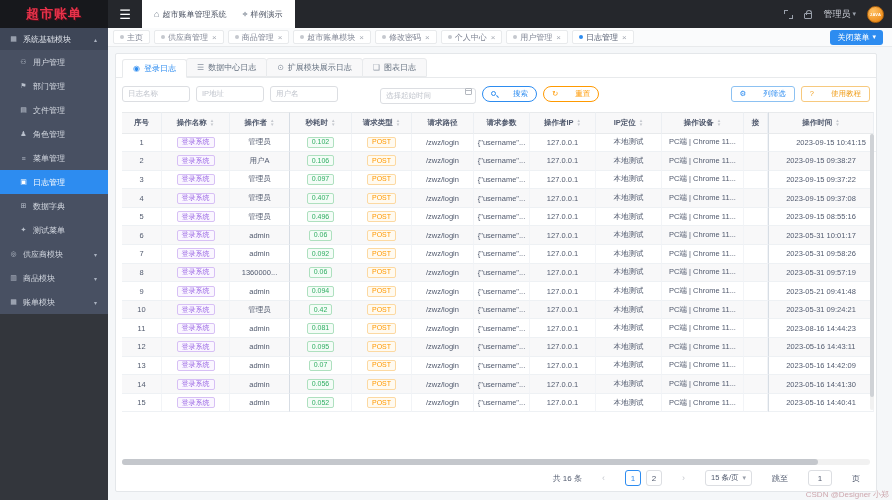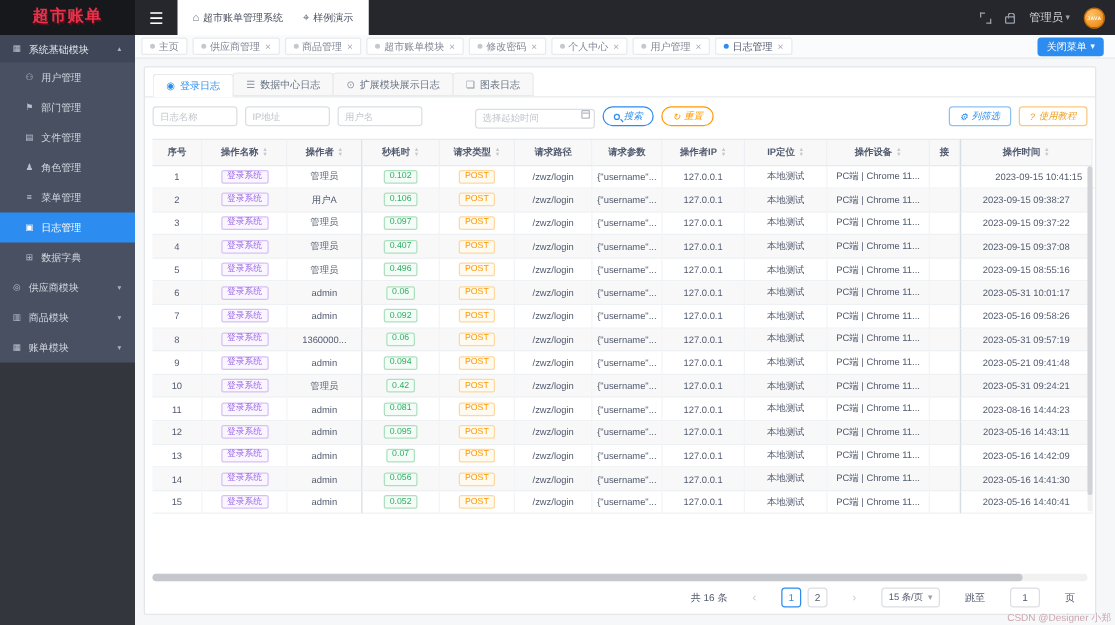--- a/index.html
+++ b/index.html
@@ -54,21 +54,21 @@
   .ltab.active{background:#fff;color:#2d8cf0;border-bottom:1px solid #fff;margin-bottom:-1px;z-index:2;}
   .ltab.active .lic{color:#2d8cf0;}
 
   .filter-row{display:flex;align-items:center;gap:6px;padding:6px 6px 4px;}
   .f-input{height:16px;border:1px solid #dcdee2;border-radius:3px;font-size:7.5px;padding:0 5px;color:#515a6e;width:68px;outline:none;background:#fff;}
   .f-input::placeholder{color:#c0c4cc;}
   .date-wrap{position:relative;}
   .date-wrap .f-input{width:96px;padding-right:14px;margin-left:36px;}
   .cal-ic{position:absolute;right:4px;top:4px;width:7px;height:7px;border:1px solid #b5b9c0;border-radius:1px;}
   .cal-ic::before{content:"";position:absolute;left:0;right:0;top:1px;border-top:1px solid #b5b9c0;}
-  .btn{height:16px;border-radius:9px;background:#fff;font-size:7.5px;display:inline-flex;align-items:center;gap:3px;padding:0 8px;cursor:pointer;white-space:nowrap;font-style:italic;}
+  .btn{height:16px;border-radius:9px;background:#fff;font-size:7.5px;display:inline-flex;align-items:center;gap:17px;padding:0 8px;cursor:pointer;white-space:nowrap;}
   .btn-search{border:1px solid #2d8cf0;color:#2d8cf0;}
   .btn-reset{border:1px solid #ff9900;color:#ff9900;}
   .mag{width:5px;height:5px;border:1px solid #2d8cf0;border-radius:50%;position:relative;display:inline-block;}
   .mag::after{content:"";position:absolute;left:4px;top:4px;width:3px;height:1px;background:#2d8cf0;transform:rotate(45deg);}
   .right-btns{margin-left:auto;display:flex;gap:6px;}
   .btn-cols{border:1px solid #8cc1f2;color:#2d8cf0;border-radius:3px;}
   .btn-help{border:1px solid #f7c97e;color:#f0a020;border-radius:3px;}
 
   
   .table-wrap{position:relative;margin:4px 6px 0;}
@@ -205,20 +205,24 @@
           <span>菜单管理</span>
         </div>
         <div class="snav-item active">
           <span class="sic">▣</span>
           <span>日志管理</span>
         </div>
         <div class="snav-item">
           <span class="sic">⊞</span>
           <span>数据字典</span>
         </div>
+        <div class="snav-item">
+          <span class="sic">✦</span>
+          <span>测试菜单</span>
+        </div>
         <div class="snav-groupc">
           <span class="sic">◎</span>
           <span>供应商模块</span>
           <span class="schev">▾</span>
         </div>
         <div class="snav-groupc">
           <span class="sic">▥</span>
           <span>商品模块</span>
           <span class="schev">▾</span>
         </div>
@@ -610,21 +614,21 @@
               <div class="tcell" style="width: 66px;">
                 <span>本地测试</span>
               </div>
               <div class="tcell" style="width: 82px;">
                 <span>PC端 | Chrome 11...</span>
               </div>
               <div class="tcell" style="width: 24px;">
                 <span></span>
               </div>
               <div class="tcell sep-l" style="width: 106px;">
-                <span>2023-05-16 09:58:26</span>
+                <span>2023-05-31 09:58:26</span>
               </div>
             </div>
             <div class="trow">
               <div class="tcell" style="width: 40px;">
                 <span>8</span>
               </div>
               <div class="tcell" style="width: 68px;">
                 <span class="tag purple">登录系统</span>
               </div>
               <div class="tcell sep-r" style="width: 60px;">

